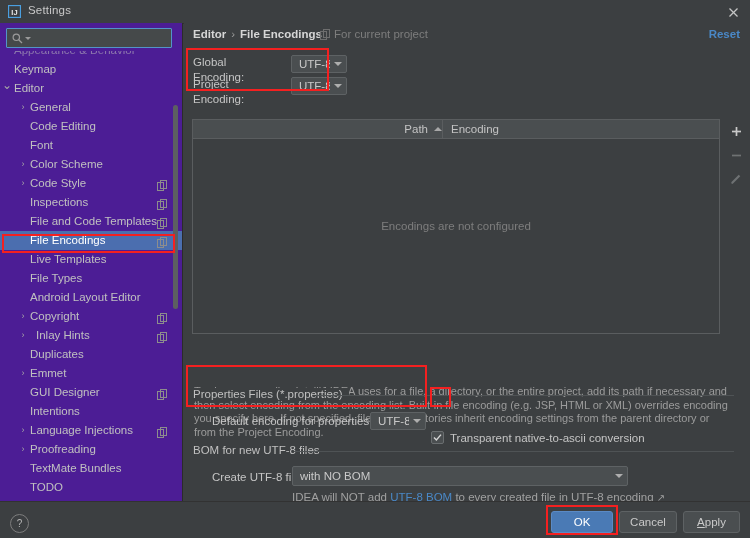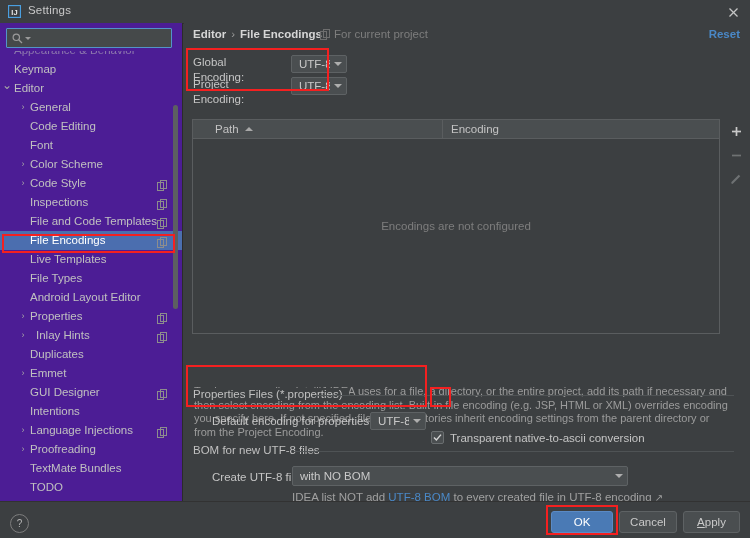--- a/index.html
+++ b/index.html
@@ -163,21 +163,21 @@
     position:absolute; left:0; top:0; width:100%; height:19px;
     background:#4a4e50;
     border-bottom:1px solid #5a5d5f;
     box-sizing:border-box;
     display:flex;
   }
   #th-path {
     width:250px; box-sizing:border-box;
     border-right:1px solid #5a5d5f;
     display:flex; align-items:center; padding-left:22px; gap:6px;
-    font-size:11.5px; color:#c3c3c3;
+    font-size:11.5px; color:#c3c3c3;justify-content:flex-end;
   }
   #th-enc {
     flex:1; display:flex; align-items:center; padding-left:8px;
     font-size:11.5px; color:#c3c3c3;
   }
   .sort-asc {
     width:0; height:0;
     border-left:4px solid transparent; border-right:4px solid transparent;
     border-bottom:4px solid #a8a8a8;
   }
@@ -379,21 +379,21 @@
             <span class="t-label" style="left: 30px;">Live Templates</span>
           </div>
           <div class="t-item">
             <span class="t-label" style="left: 30px;">File Types</span>
           </div>
           <div class="t-item">
             <span class="t-label" style="left: 30px;">Android Layout Editor</span>
           </div>
           <div class="t-item">
             <span class="t-arrow" style="left: 18px;">›</span>
-            <span class="t-label" style="left: 30px;">Properties</span>
+            <span class="t-label" style="left: 30px;">Copyright</span>
             <span class="t-copyicon"><svg width="10" height="11" viewBox="0 0 10 11">
                 <rect x="0.5" y="2.5" width="6" height="8" fill="none" stroke="#8d8d8d" stroke-width="1"></rect>
                 <rect x="3.5" y="0.5" width="6" height="8" fill="none" stroke="#8d8d8d" stroke-width="1"></rect>
               </svg></span>
           </div>
           <div class="t-item">
             <span class="t-arrow" style="left: 18px;">›</span>
             <span class="t-label" style="left: 30px; margin-left: 6px;">Inlay Hints</span>
             <span class="t-copyicon"><svg width="10" height="11" viewBox="0 0 10 11">
                 <rect x="0.5" y="2.5" width="6" height="8" fill="none" stroke="#8d8d8d" stroke-width="1"></rect>
@@ -540,21 +540,21 @@
     <span id="bom-combo-label">Create UTF-8 files:</span>
 
     <div class="combo" style="left:108px; top:443px; width:336px; height:20px;justify-content:space-between;">
       <span class="cv">with NO BOM</span>
       <span class="carrow">
           <span class="tri"></span>
         </span>
     </div>
 
     <div id="bom-note">
-      <span>IDEA list NOT add </span><span class="lnk">UTF-8 BOM</span><span> to every created file in UTF-8 encoding </span><span class="ext-arrow">↗</span>
+      <span>IDEA will NOT add </span><span class="lnk">UTF-8 BOM</span><span> to every created file in UTF-8 encoding </span><span class="ext-arrow">↗</span>
     </div>
 
   </div>
 
   <div id="footer">
     <div id="help-btn">?</div>
     <div class="btn" id="btn-ok">OK</div>
     <div class="btn" id="btn-cancel">Cancel</div>
     <div class="btn" id="btn-apply">
       <span class="u">A</span>

